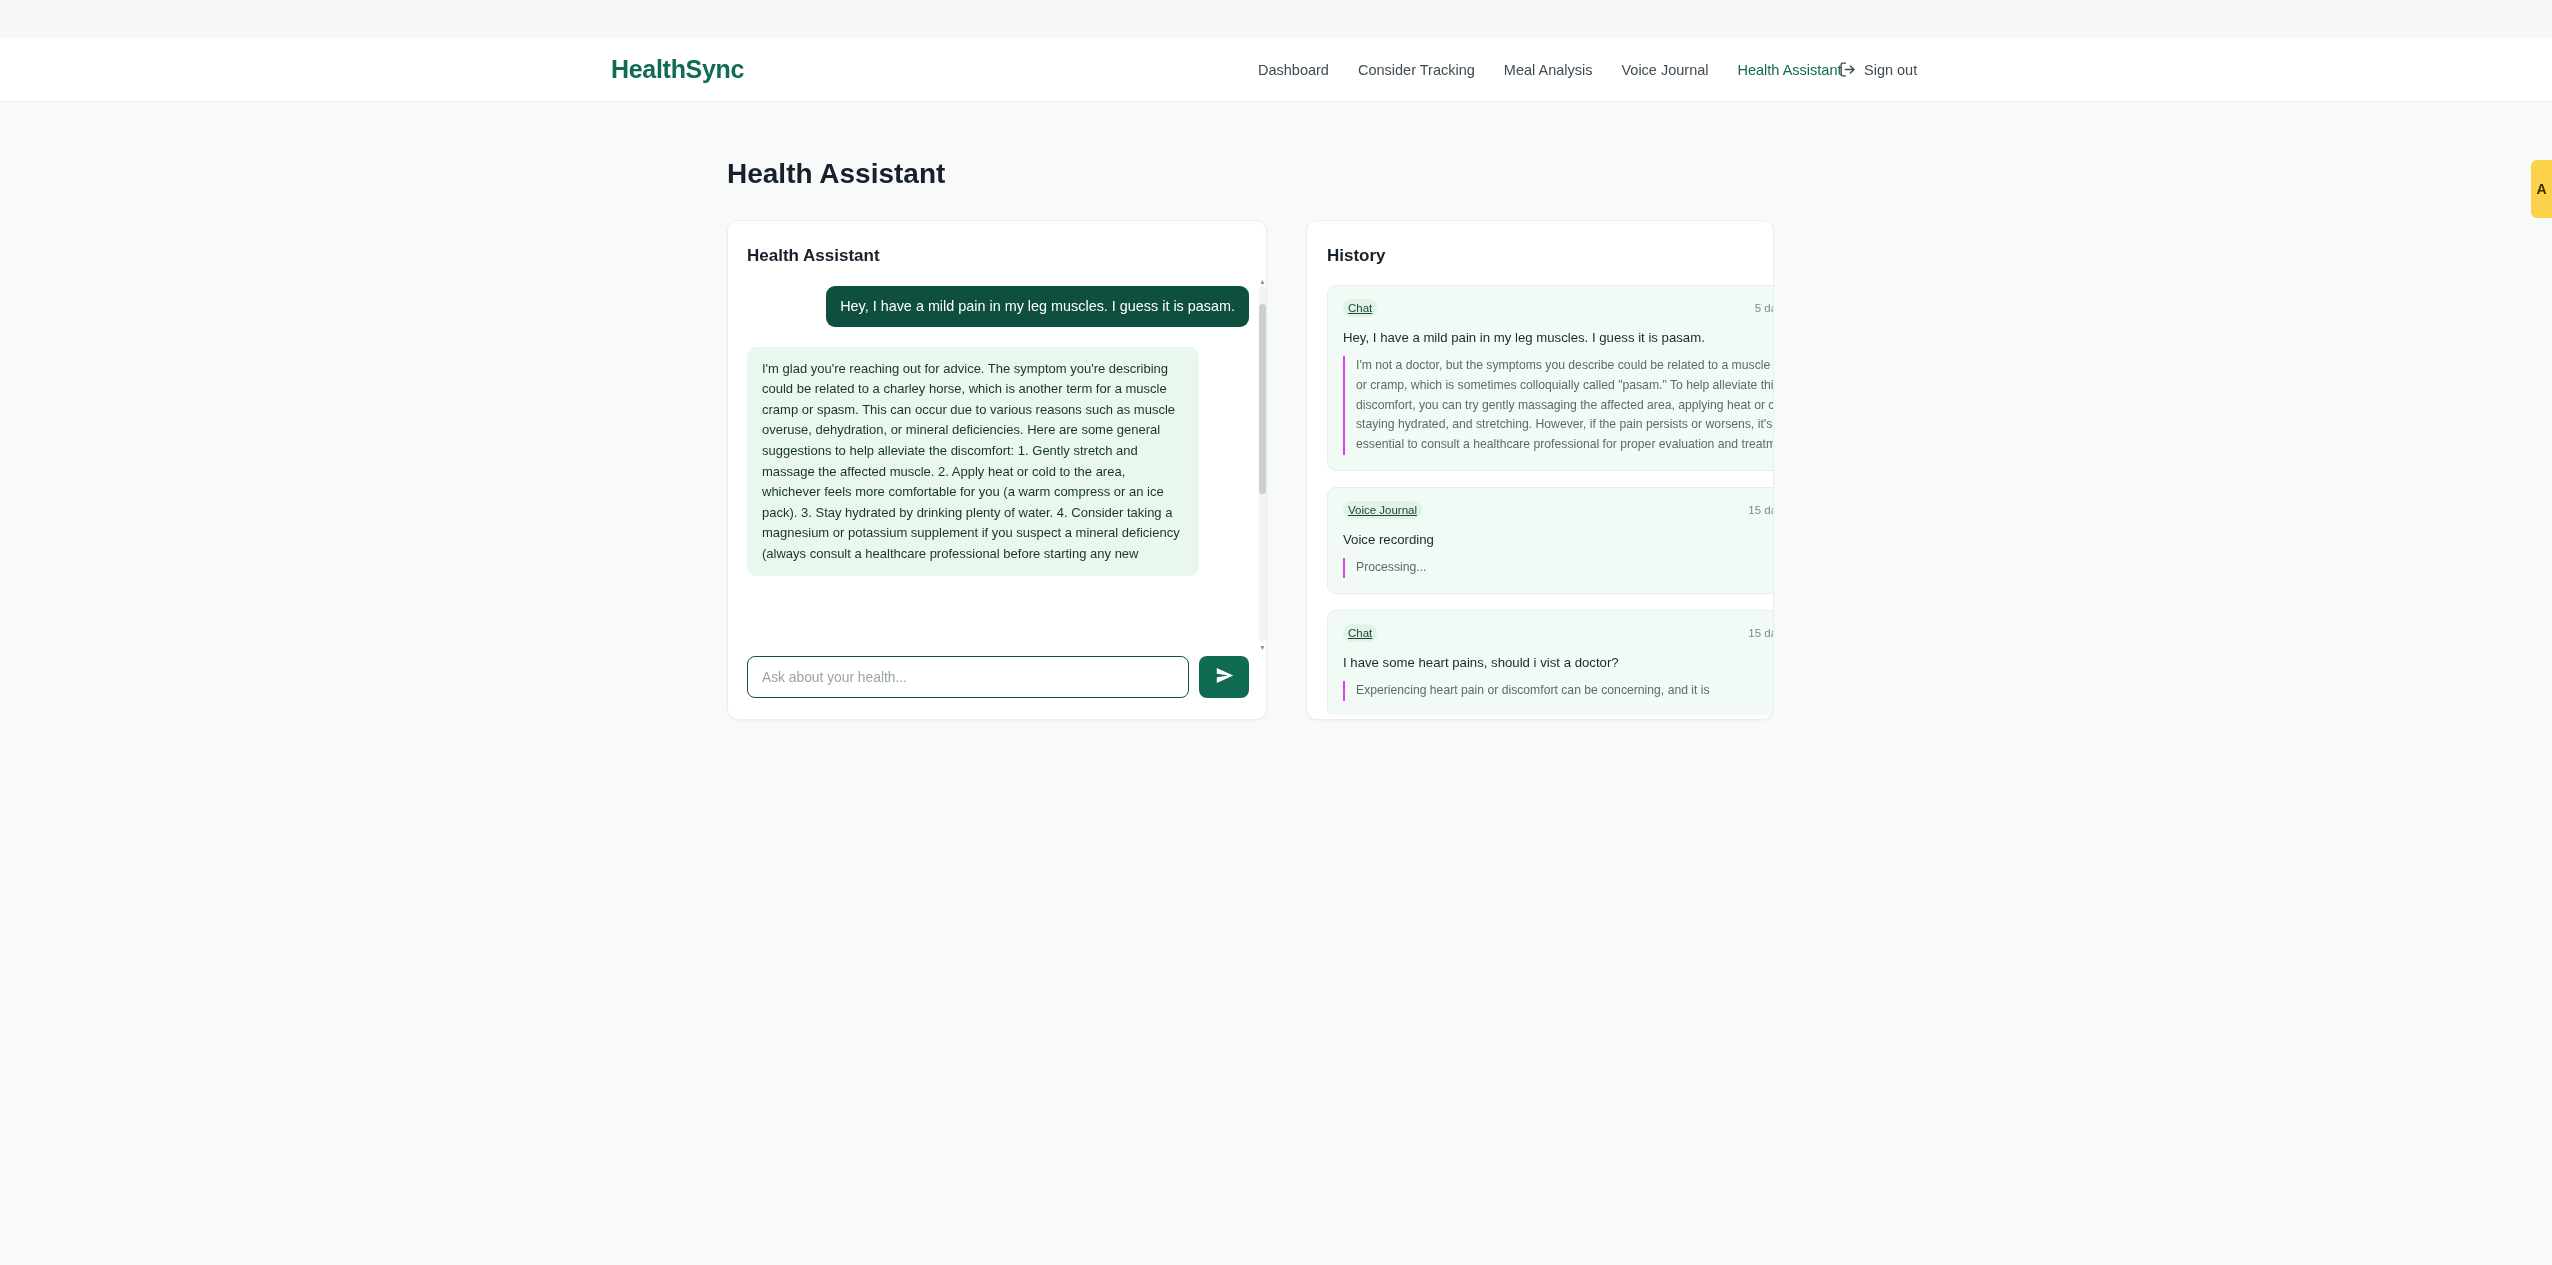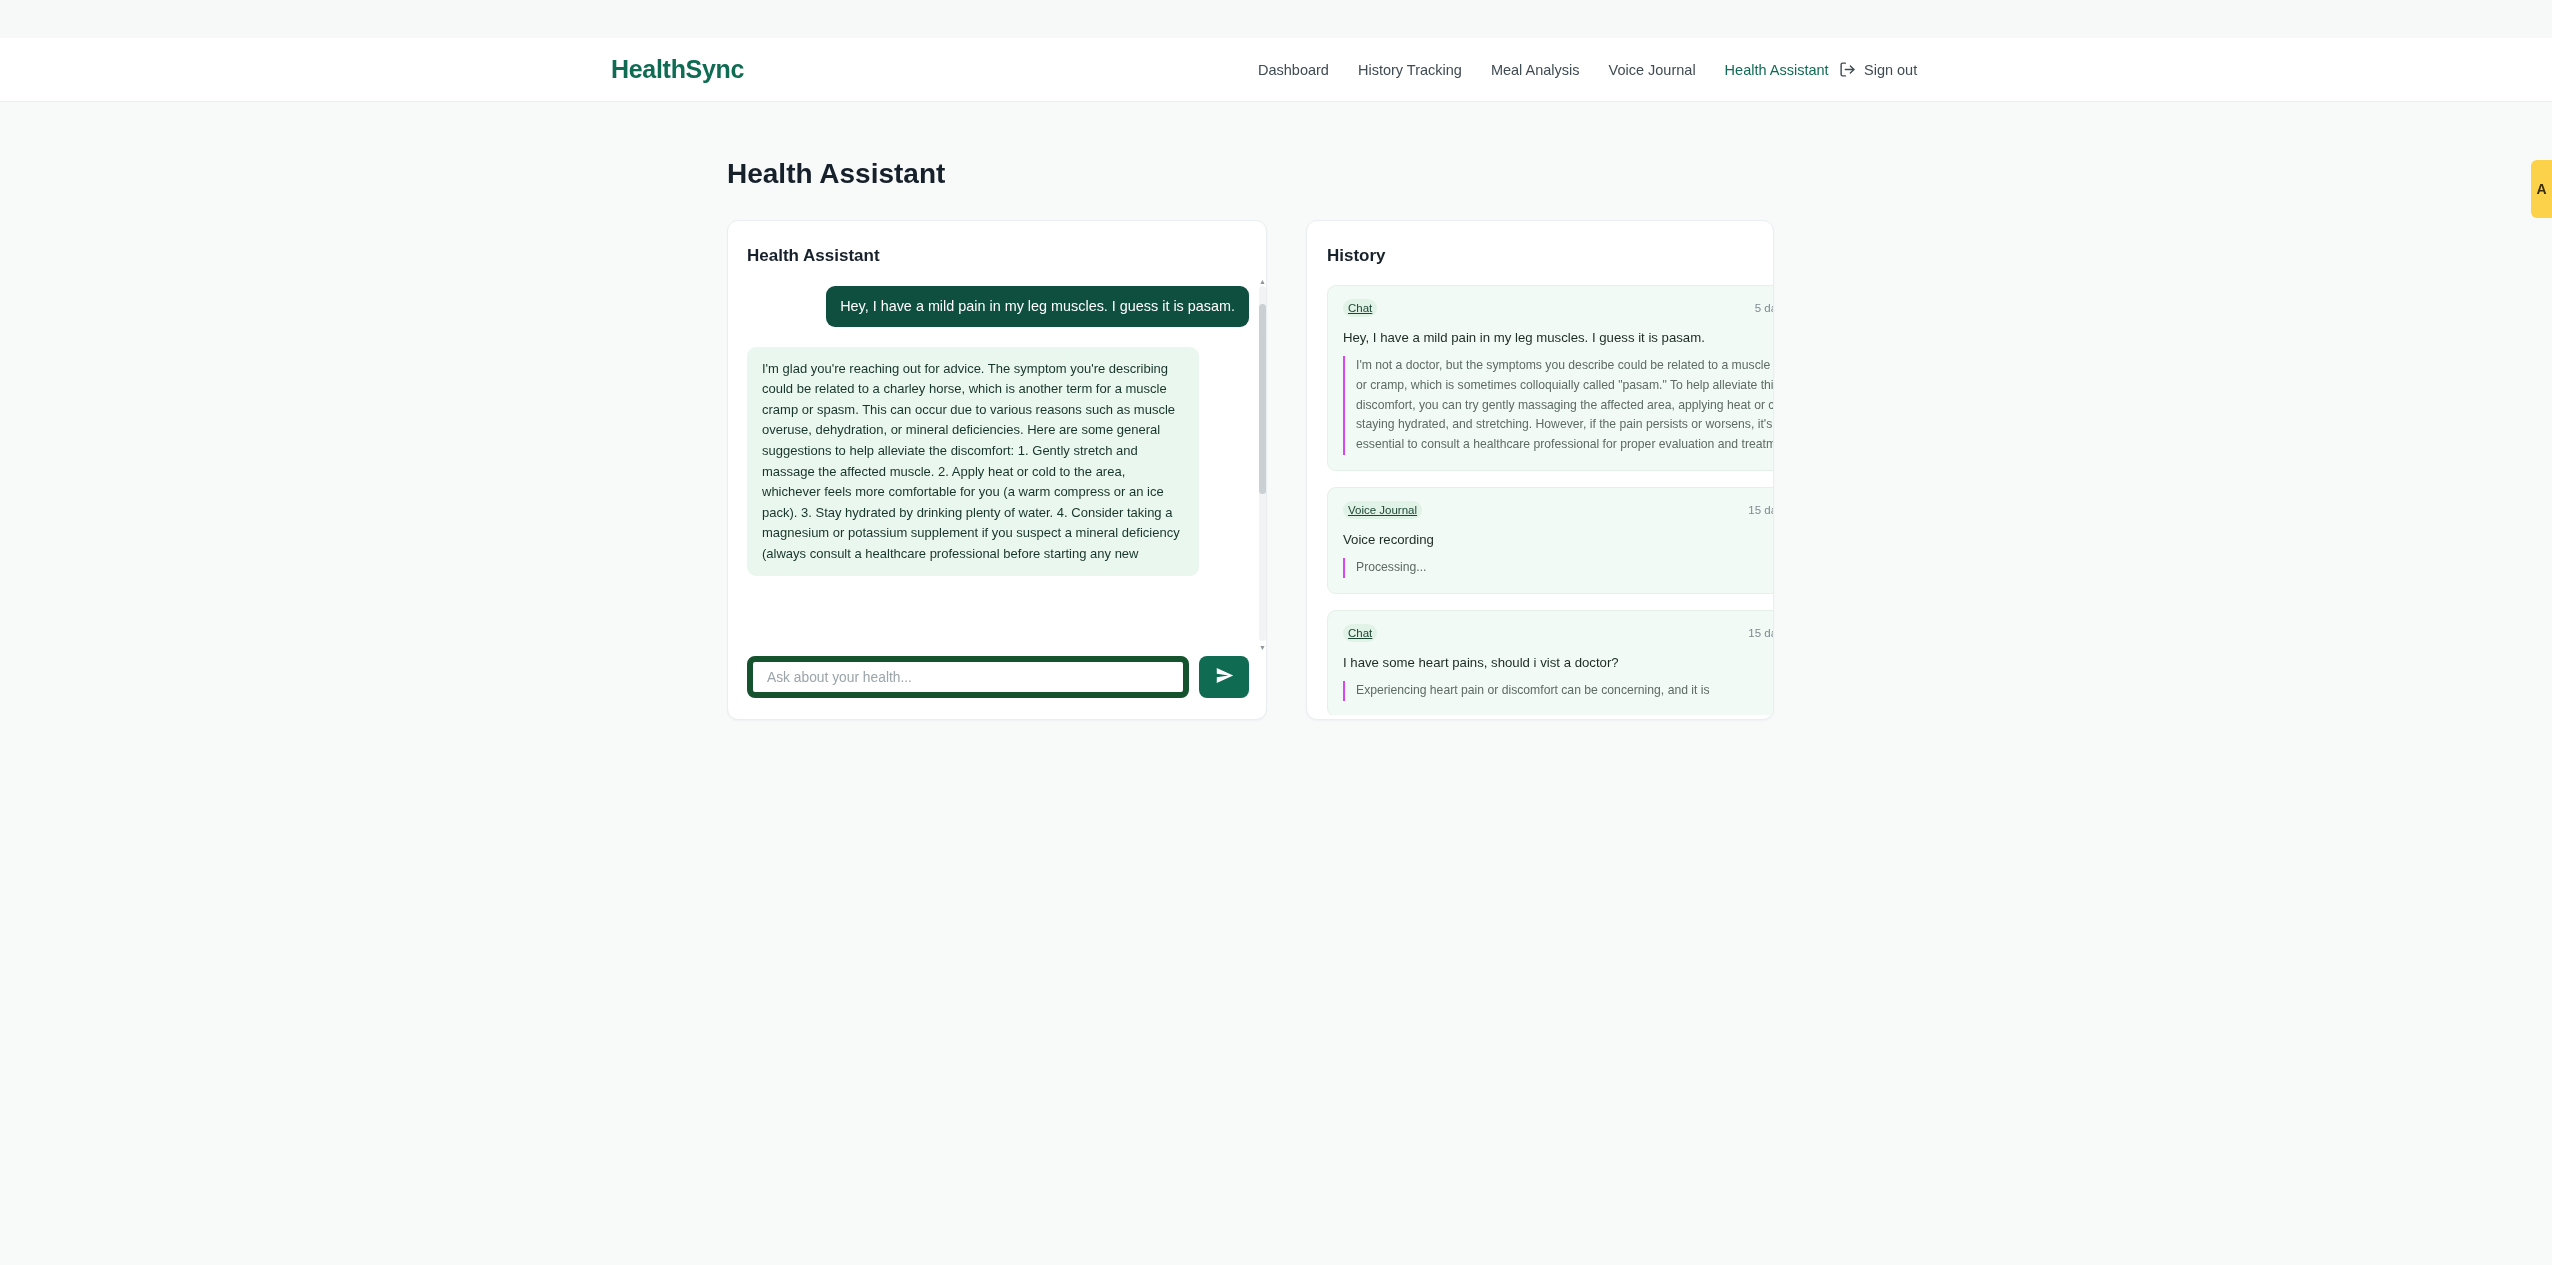--- a/index.html
+++ b/index.html
@@ -157,21 +157,21 @@
     left: 19px;
     bottom: 21px;
     width: 502px;
     display: flex;
     align-items: center;
     gap: 10px;
   }
   .composer input {
     flex: 1;
     height: 42px;
-    border: 6px solid #14532d;
+    border: 1px solid #14532d;
     border-radius: 8px;
     padding: 2px 14px;
     font-size: 13.8px;
     color: #17212b;
     background: #fff;
     outline: none;
     font-family: "Liberation Sans", sans-serif;
   }
   .composer input::placeholder { color: #9aa4a9; }
   .send-btn {
@@ -274,21 +274,21 @@
 </head>
 <body>
 
 <div class="page">
 
   <div class="navbar">
     <div class="brand">HealthSync</div>
 
     <div class="nav-links">
       <div class="nav-link">Dashboard</div>
-      <div class="nav-link">History Tracking</div>
+      <div class="nav-link">Consider Tracking</div>
       <div class="nav-link">Meal Analysis</div>
       <div class="nav-link">Voice Journal</div>
       <div class="nav-link active">Health Assistant</div>
     </div>
 
     <div class="signout">
       <span>
         <svg width="17" height="17" viewBox="0 0 24 24" fill="none" stroke="#3f4b52" stroke-width="2" stroke-linecap="round" stroke-linejoin="round">
           <path d="M9 21H5a2 2 0 0 1-2-2V5a2 2 0 0 1 2-2h4"></path>
           <polyline points="16 17 21 12 16 7"></polyline>

